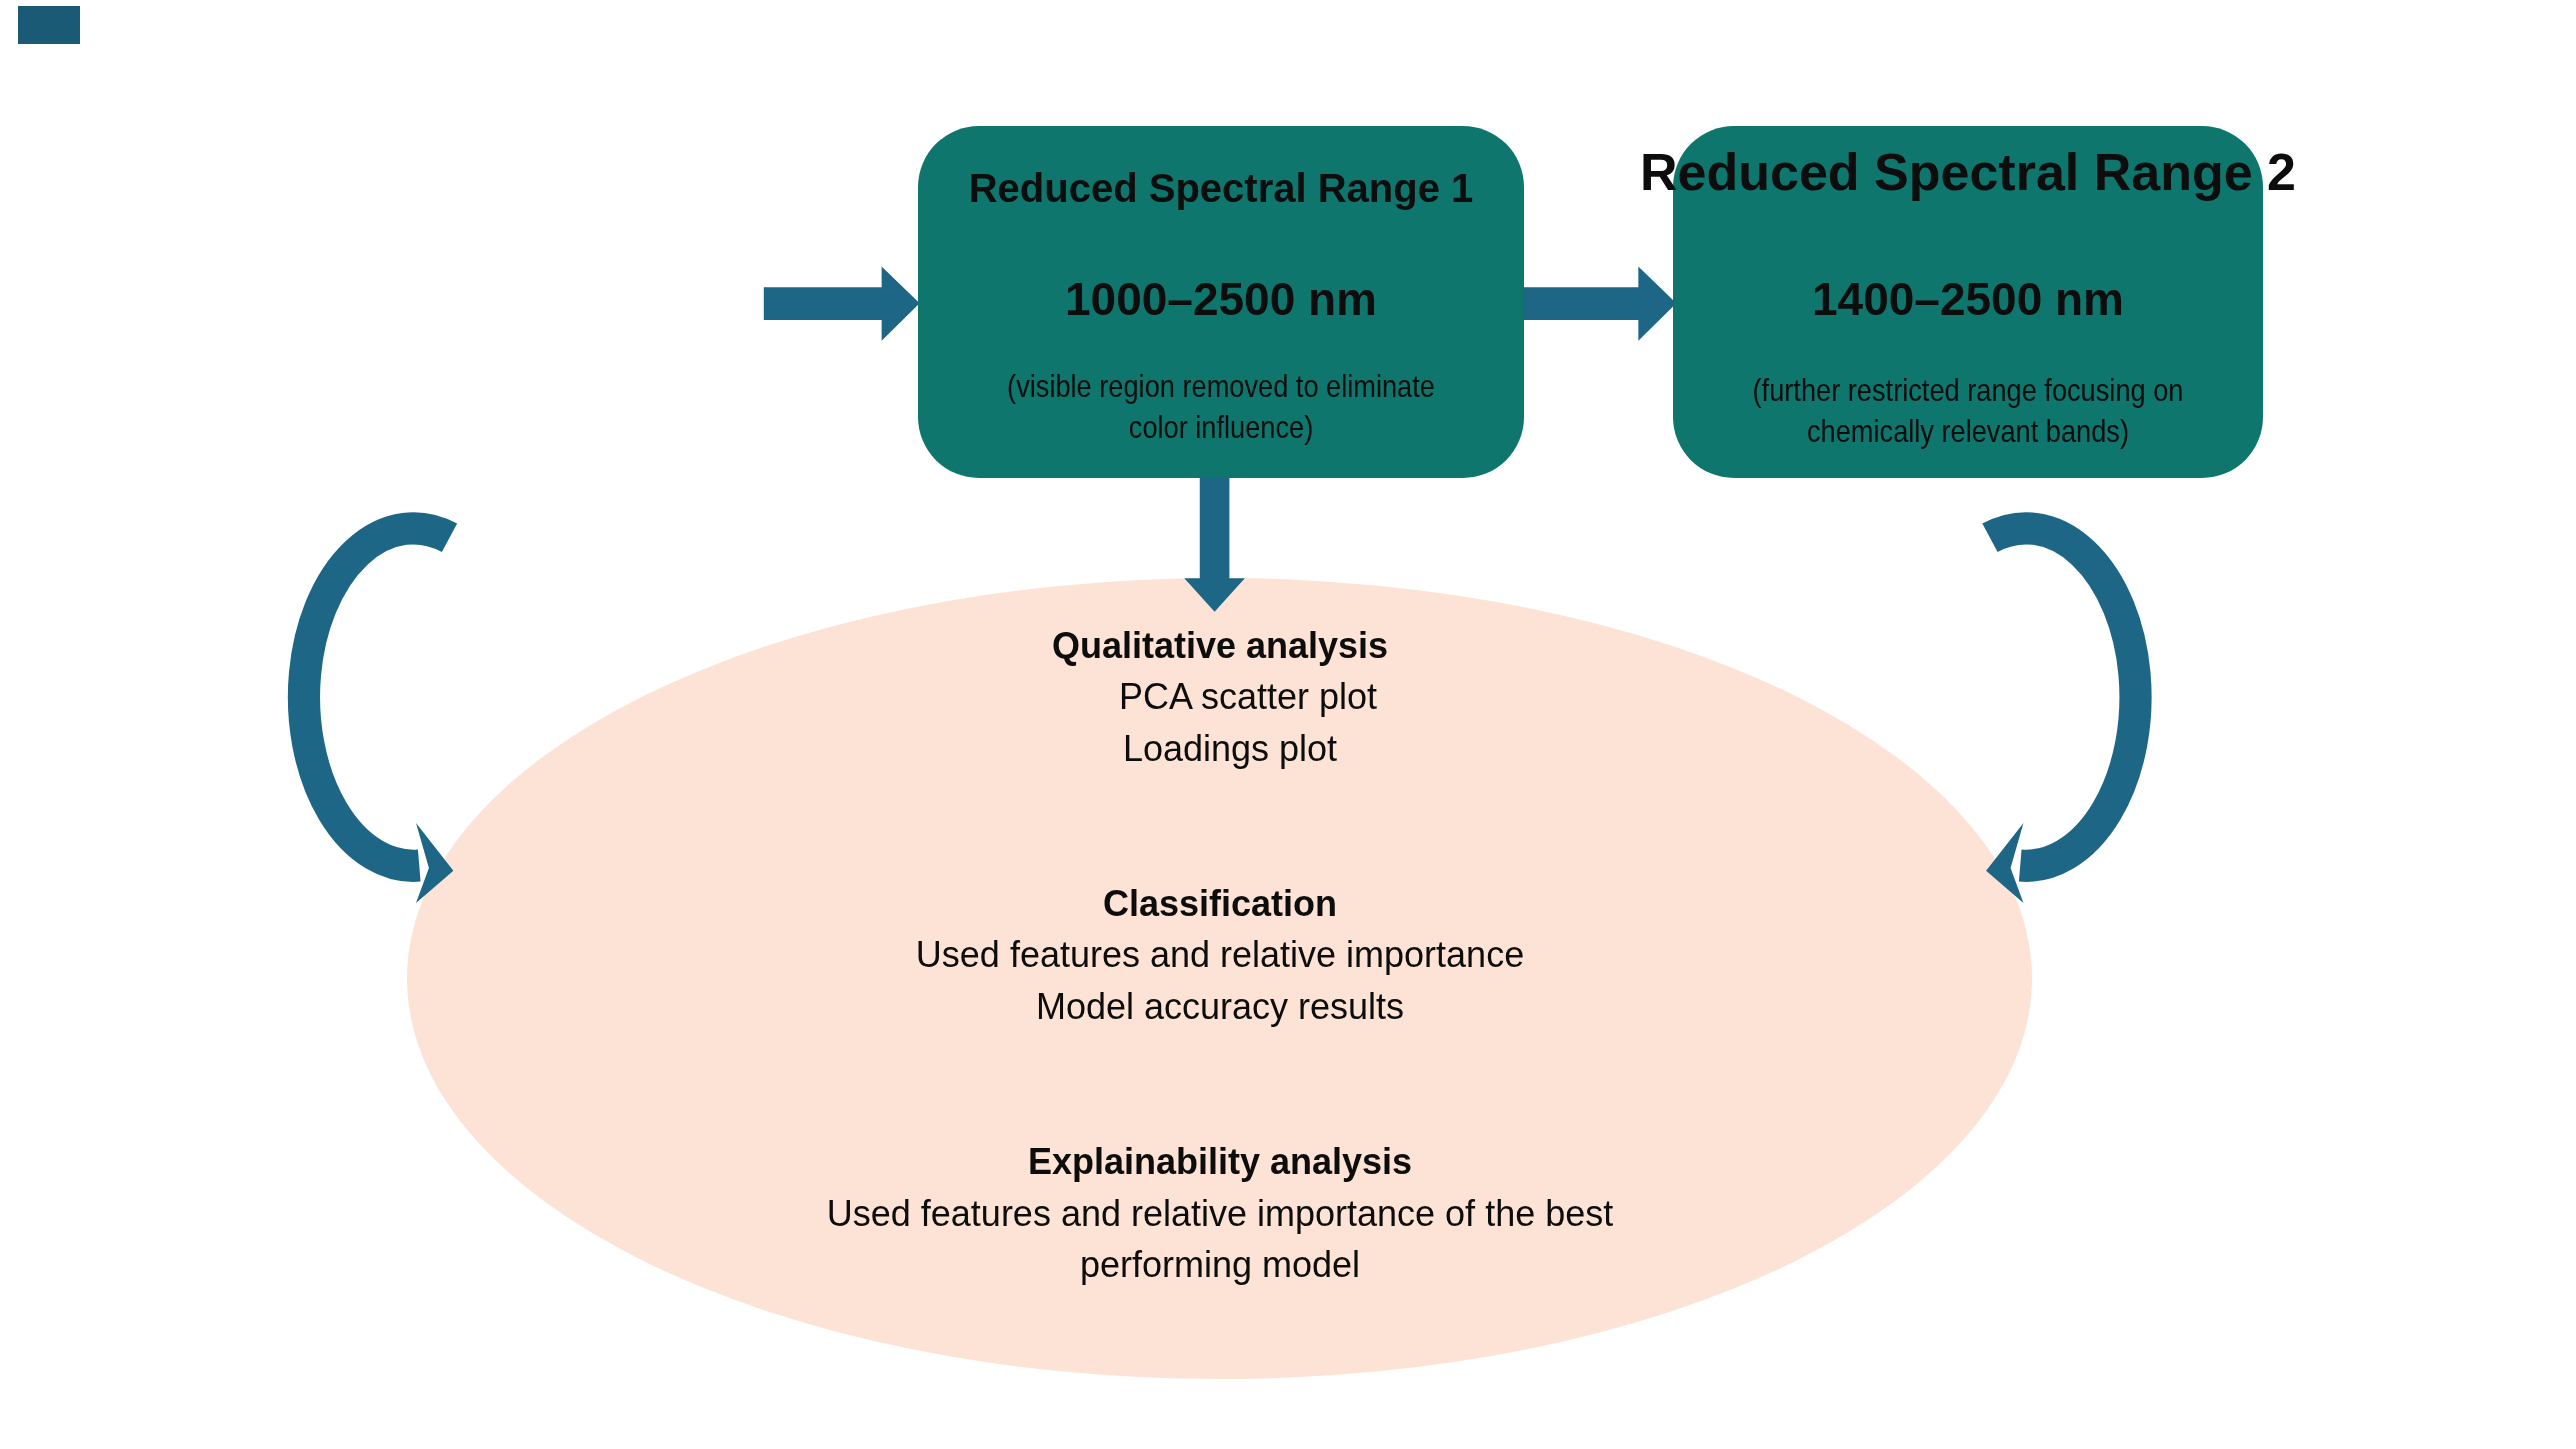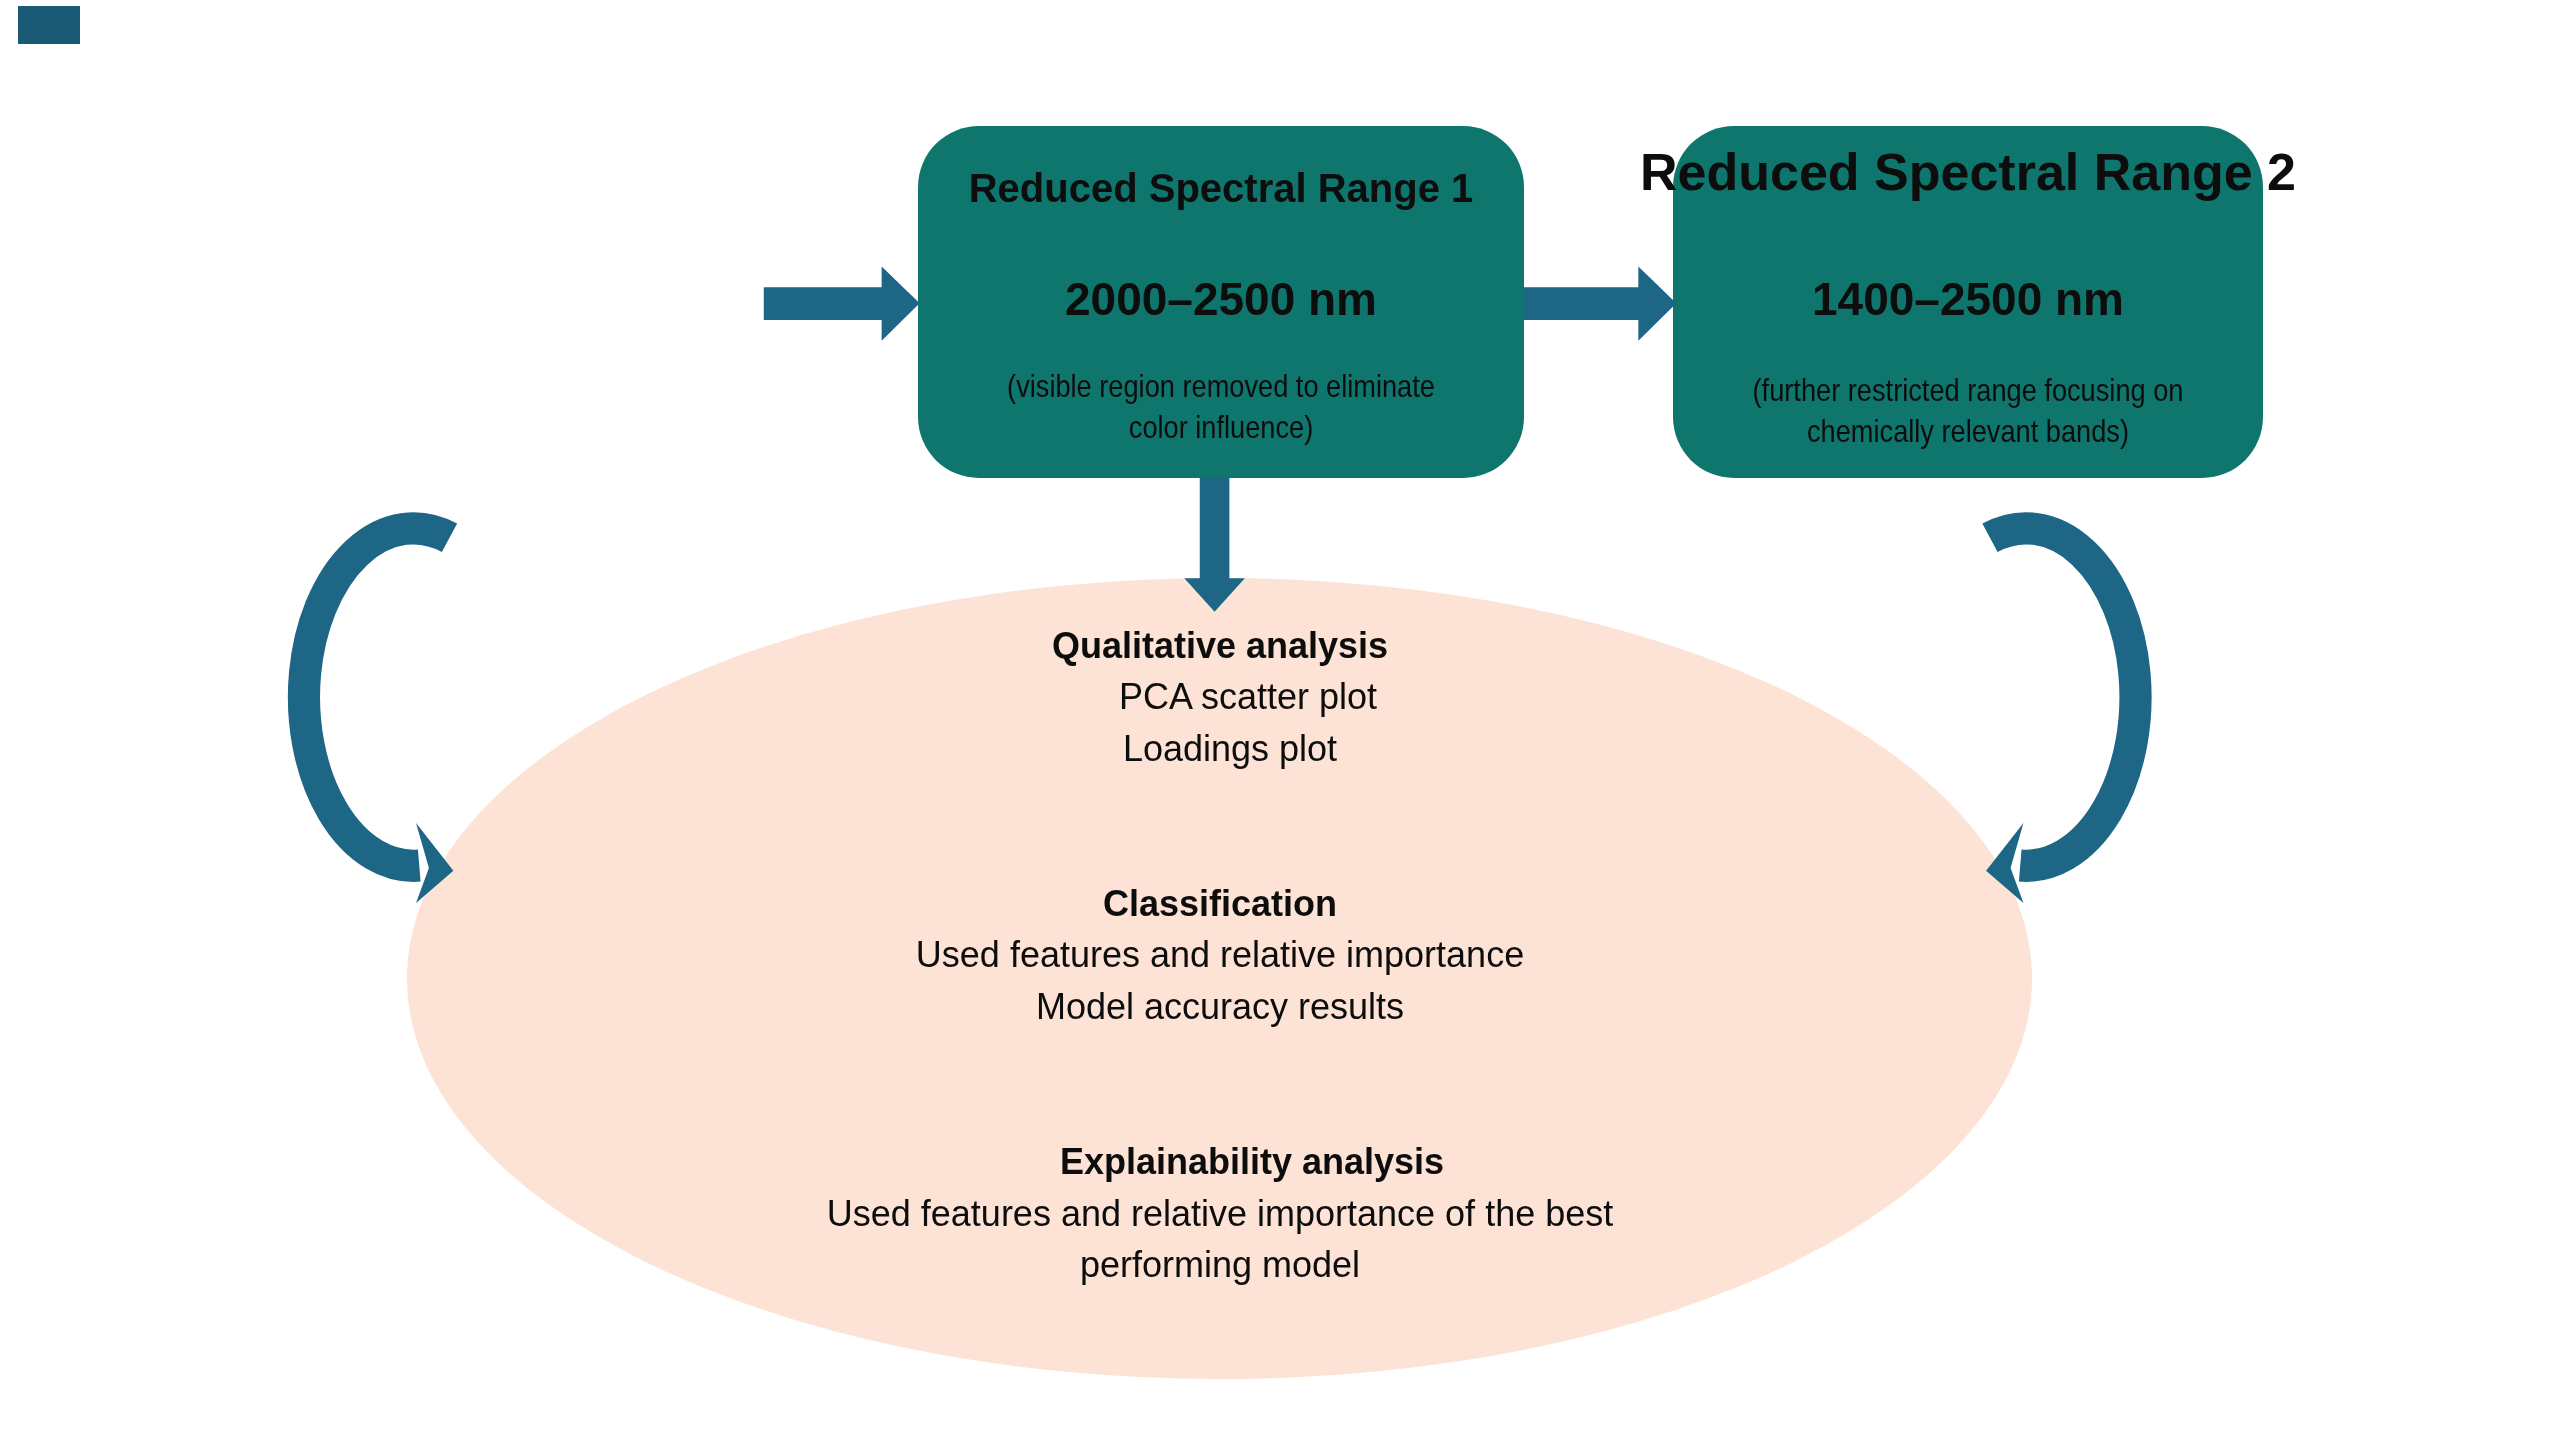--- a/index.html
+++ b/index.html
@@ -56,41 +56,41 @@
 
 <div class="canvas">
 
   <div class="corner-square"></div>
 
   <div class="ellipse"></div>
 
 
   <div class="box" style="left:918px;top:126px;width:606px;height:352px;">
     <div class="bline" style="top:62px;font-size:40px;">Reduced Spectral Range 1</div>
-    <div class="bline" style="top:173px;font-size:46px;">2000–2500 nm</div>
+    <div class="bline" style="top:173px;font-size:46px;">1000–2500 nm</div>
     <div class="bline note" style="top:260px;">(visible region removed to eliminate</div>
     <div class="bline note" style="top:301px;">color influence)</div>
   </div>
 
   <div class="box" style="left:1673px;top:126px;width:590px;height:352px;">
     <div class="bline" style="top:46px;font-size:52px;">Reduced Spectral Range 2</div>
     <div class="bline" style="top:173px;font-size:46px;">1400–2500 nm</div>
     <div class="bline note" style="top:264px;">(further restricted range focusing on</div>
     <div class="bline note" style="top:305px;">chemically relevant bands)</div>
   </div>
 
   <div class="eline etitle" style="top:646px;">Qualitative analysis</div>
   <div class="eline" style="top:697px;margin-left:28px;">PCA scatter plot</div>
   <div class="eline" style="top:749px;margin-left:10px;">Loadings plot</div>
 
   <div class="eline etitle" style="top:904px;">Classification</div>
   <div class="eline" style="top:955px;">Used features and relative importance</div>
   <div class="eline" style="top:1007px;">Model accuracy results</div>
 
-  <div class="eline etitle" style="top:1162px;margin-left:32px;">Explainability analysis</div>
+  <div class="eline etitle" style="top:1162px;">Explainability analysis</div>
   <div class="eline" style="top:1214px;">Used features and relative importance of the best</div>
   <div class="eline" style="top:1265px;">performing model</div>
 
   <svg class="overlay" viewBox="0 0 4000 2250">
 
     <polygon points="1186,446 1369,446 1369,414 1428,471 1369,529 1369,497 1186,497" fill="#1d6686"></polygon>
 
     <polygon points="2365,446 2544,446 2544,414 2603,471 2544,529 2544,497 2365,497" fill="#1d6686"></polygon>
 
     <polygon points="1863,742 1909,742 1909,898 1933,898 1886,950 1839,898 1863,898" fill="#1d6686"></polygon>

